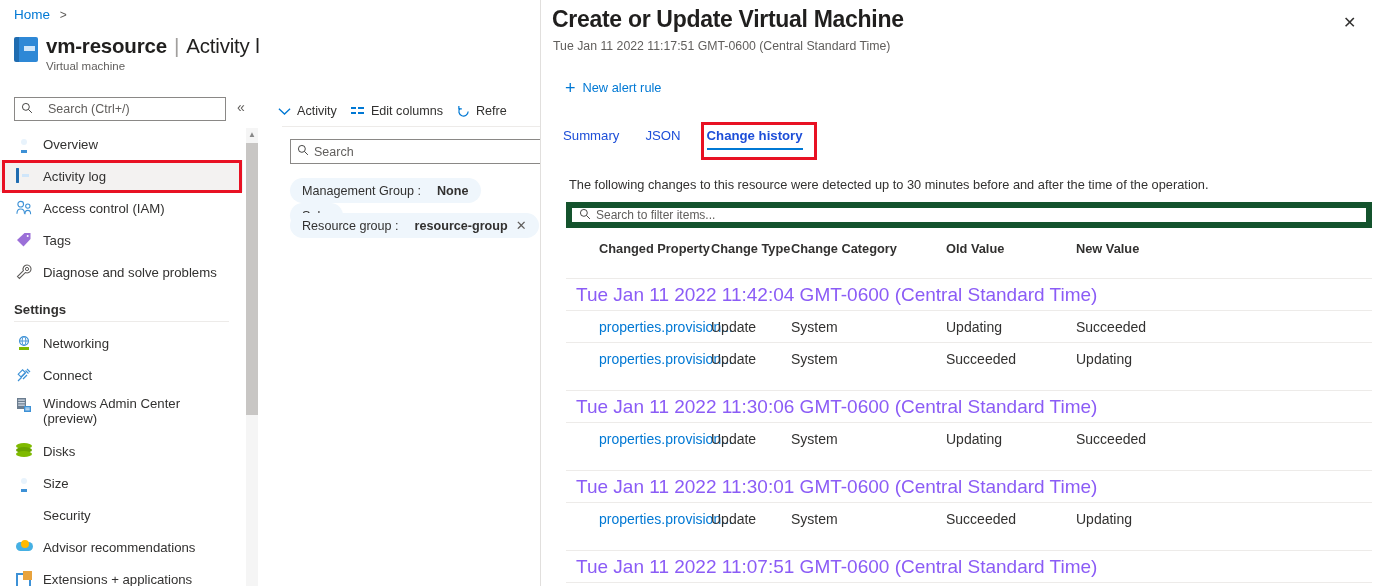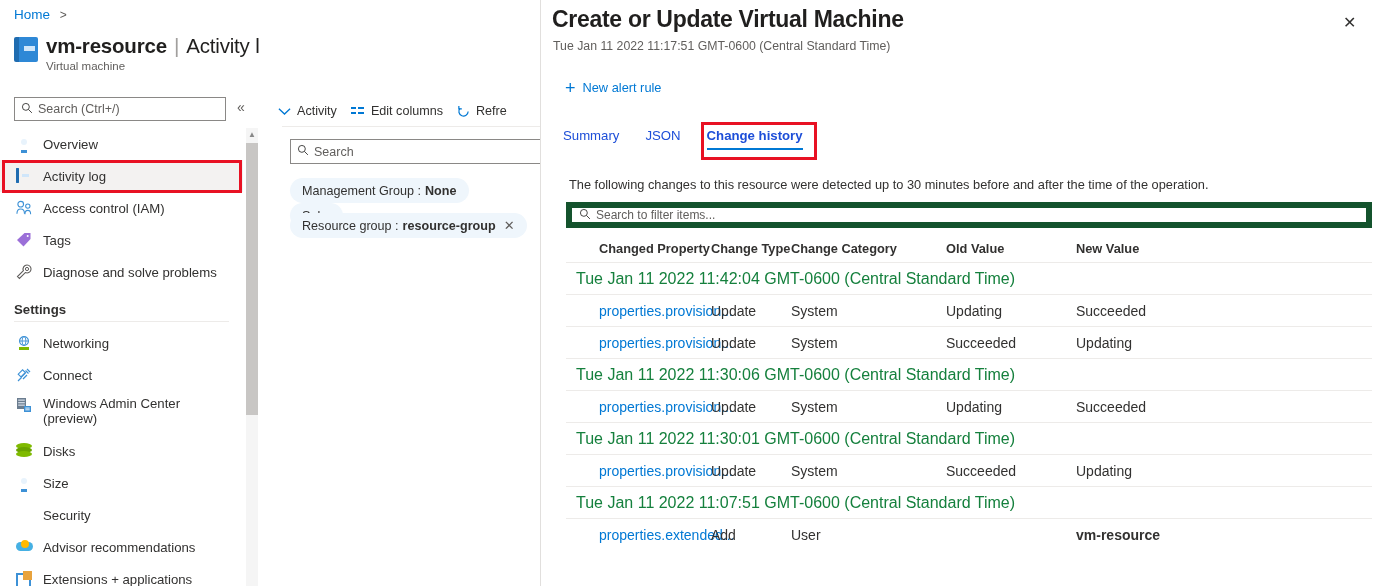--- a/index.html
+++ b/index.html
@@ -35,21 +35,21 @@
 
   .pin-ico, .ellipsis-ico { position: absolute; cursor: pointer; }
   .pin-ico { left: 334px; top: 42px; }
   .ellipsis-ico { left: 364px; top: 42px; font-size: 17px; color: #605e5c; letter-spacing: 1.5px; line-height: 10px; }
 
   .search-box {
     position: absolute; left: 14px; top: 97px; width: 212px; height: 24px;
     border: 1px solid #8a8886; background: #fff; display: flex; align-items: center;
     padding-left: 6px; font-size: 12.5px; color: #605e5c;
   }
-  .search-box .ph { margin-left: 5px; color: #605e5c; text-align: right; }
+  .search-box .ph { margin-left: 15px; color: #605e5c; text-align: right; }
   .collapse-btn { position: absolute; left: 237px; top: 99px; font-size: 14px; color: #605e5c; cursor: pointer; }
 
   .nav-list { position: absolute; left: 0; top: 128px; width: 243px; }
   .nav-item {
     height: 32px; display: flex; align-items: center; padding-left: 16px;
     font-size: 13.2px; color: #323130; cursor: pointer; position: relative;
   }
   .nav-item.selected { background: #f3f2f1; }
   .nav-item .ni-ico { width: 17px; height: 17px; margin-right: 10px; flex: 0 0 17px; position: relative; }
   .nav-item .ni-label { line-height: 15px; }
@@ -99,21 +99,21 @@
     padding-left: 6px; font-size: 12.5px; color: #605e5c;
   }
   .mid-search .ph { margin-left: 5px; }
 
   .pill-row { position: absolute; left: 30px; }
   .pill {
     display: inline-flex; align-items: center; height: 25px; padding: 0 12px;
     background: #eff6fc; border-radius: 13px; font-size: 12.6px; color: #323130;
     margin-right: 8px; white-space: nowrap; cursor: pointer;
   }
-  .pill b { font-weight: 700; margin-left: 4px; }
+  .pill b { font-weight: 700; margin-left: 16px; }
   .pill-x { margin-left: 8px; color: #605e5c; font-size: 13px; cursor: pointer; }
 
   .mid-edge { position: absolute; left: 540px; top: 0; width: 1px; height: 586px; background: #e1dfdd; }
 
   
   #panel {
     position: absolute; left: 541px; top: 0; width: 832px; height: 586px;
     background: #ffffff;
   }
   .panel-title { position: absolute; left: 11px; top: 6px; font-size: 23px; font-weight: 600; color: #201f1e; letter-spacing: -0.3px; }
@@ -136,21 +136,21 @@
     position: absolute; left: 25px; top: 202px; width: 806px; height: 26px;
     border: 6px solid #14532d; background: #fff; display: flex; align-items: center;
     padding-left: 7px; font-size: 12px; color: #605e5c;
   }
   .filter-input .ph { margin-left: 5px; }
 
   .chtable { position: absolute; left: 25px; top: 234px; width: 806px; }
   .ch-head { display: flex; height: 28px; align-items: center; font-size: 12.8px; font-weight: 600; color: #323130; }
   .ch-group {
     display: flex; align-items: center; height: 32px; border-top: 1px solid #edebe9;
-    font-size: 16px; color: #15803d; padding-left: 10px;
+    font-size: 19px; color: #8b5cf6; padding-left: 10px; margin-top: 16px;
   }
   .ch-row {
     display: flex; align-items: center; height: 32px; border-top: 1px solid #edebe9;
     font-size: 14px; color: #323130;
   }
   .c0 { width: 145px; flex: 0 0 145px; padding-left: 33px; }
   .c1 { width: 80px; flex: 0 0 80px; }
   .c2 { width: 155px; flex: 0 0 155px; }
   .c3 { width: 130px; flex: 0 0 130px; }
   .c4 { flex: 1; }

